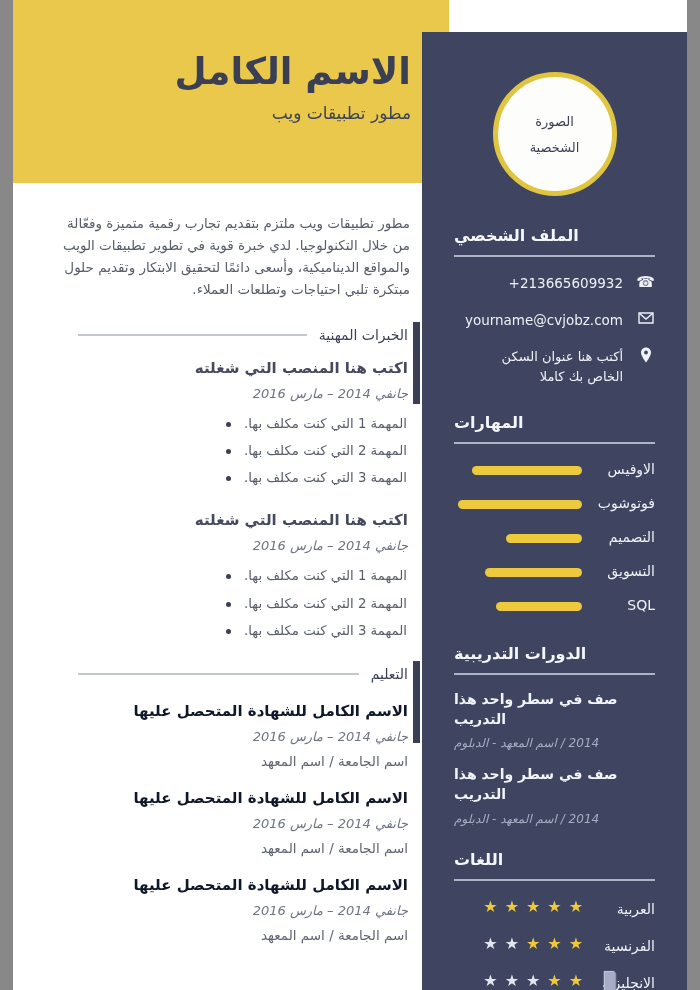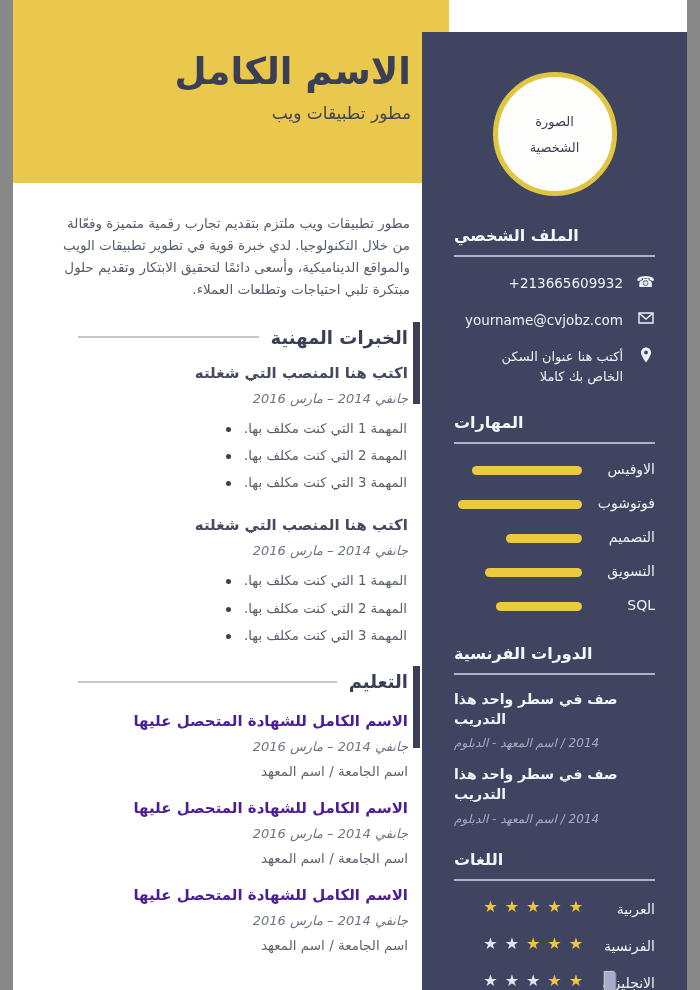--- a/index.html
+++ b/index.html
@@ -16,34 +16,34 @@
   .head-text h1{font-size:37px; font-weight:bold; color:var(--ink); letter-spacing:0.5px;}
   .head-text .sub{font-size:17px; color:#3E4358; margin-top:10px;}
 
   
   .main-col{position:absolute; left:35px; top:212px; width:372px;}
   .summary{direction:rtl; text-align:right; padding-right:10px; font-size:13.5px; line-height:1.64; color:#575D6B;}
 
   .sec{position:relative; margin-top:26px;}
   .sec-head{display:flex; align-items:center; gap:12px; padding-right:12px;}
   .sec-rule{flex:1; height:2px; background:#C3C7D1; margin-left:30px;}
-  .sec-head h2{font-size:18px; font-weight:bold; color:var(--ink); direction:rtl; white-space:nowrap;}
+  .sec-head h2{font-size:14px; font-weight:normal; color:var(--ink); direction:rtl; white-space:nowrap;}
   .vbar{position:absolute; top:-5px; right:0; width:7px; height:82px; background:var(--ink);}
 
   .entry{margin-top:16px; padding-right:12px; direction:rtl; text-align:right;}
   .entry + .entry{margin-top:24px;}
   .role{font-size:15px; font-weight:bold; color:#454A5E;}
   .date{font-size:13px; font-style:italic; color:#6E7484; margin-top:9px;}
   .tasks{margin-top:13px; direction:ltr; margin-left:178px;}
   .task{display:flex; gap:13px; margin-bottom:8px;}
   .task .dot{width:5px; height:5px; border-radius:50%; background:var(--ink); margin-top:8px; flex:none;}
   .task .txt{flex:1; direction:rtl; text-align:left; font-size:13.3px; color:#575D6B; line-height:1.45;}
 
   .edu-entry{margin-top:20px; padding-right:12px; direction:rtl; text-align:right;}
-  .degree{font-size:15px; font-weight:bold; color:#4c1d95;}
+  .degree{font-size:15px; font-weight:bold; color:#0f172a;}
   .edate{font-size:13px; font-style:italic; color:#6E7484; margin-top:9px;}
   .school{font-size:13.5px; color:#5E6472; margin-top:9px;}
 
   
   .sidebar{position:absolute; right:0; top:0; width:265px; height:990px; background:var(--navy); color:#EFF1F7;margin-top:32px;}
   .photo{width:124px; height:124px; border-radius:50%; background:#FDFDFB; border:5px solid #E0C540;
          margin:40px auto 0; display:flex; flex-direction:column; align-items:center; justify-content:center; gap:11px;}
   .photo span{color:var(--ink); font-size:13px; direction:rtl;}
   .side-inner{padding:0 32px;}
   .side-h{font-size:16px; font-weight:bold; text-align:left; color:#F4F6FA; direction:rtl;}
@@ -226,21 +226,21 @@
             <span class="skill-bar" style="width: 97px;"></span>
           </div>
           <div class="skill-row">
             <span class="skill-label">SQL</span>
             <span class="skill-bar" style="width: 86px;"></span>
           </div>
         </div>
       </div>
 
       <div class="training-sec">
-        <h3 class="side-h">الدورات الفرنسية</h3>
+        <h3 class="side-h">الدورات التدريبية</h3>
         <hr class="side-rule">
         <div class="t-entry">
           <div class="t-name">صف في سطر واحد هذا التدريب</div>
           <div class="t-details">2014 / اسم المعهد - الدبلوم</div>
         </div>
         <div class="t-entry">
           <div class="t-name">صف في سطر واحد هذا التدريب</div>
           <div class="t-details">2014 / اسم المعهد - الدبلوم</div>
         </div>
       </div>

